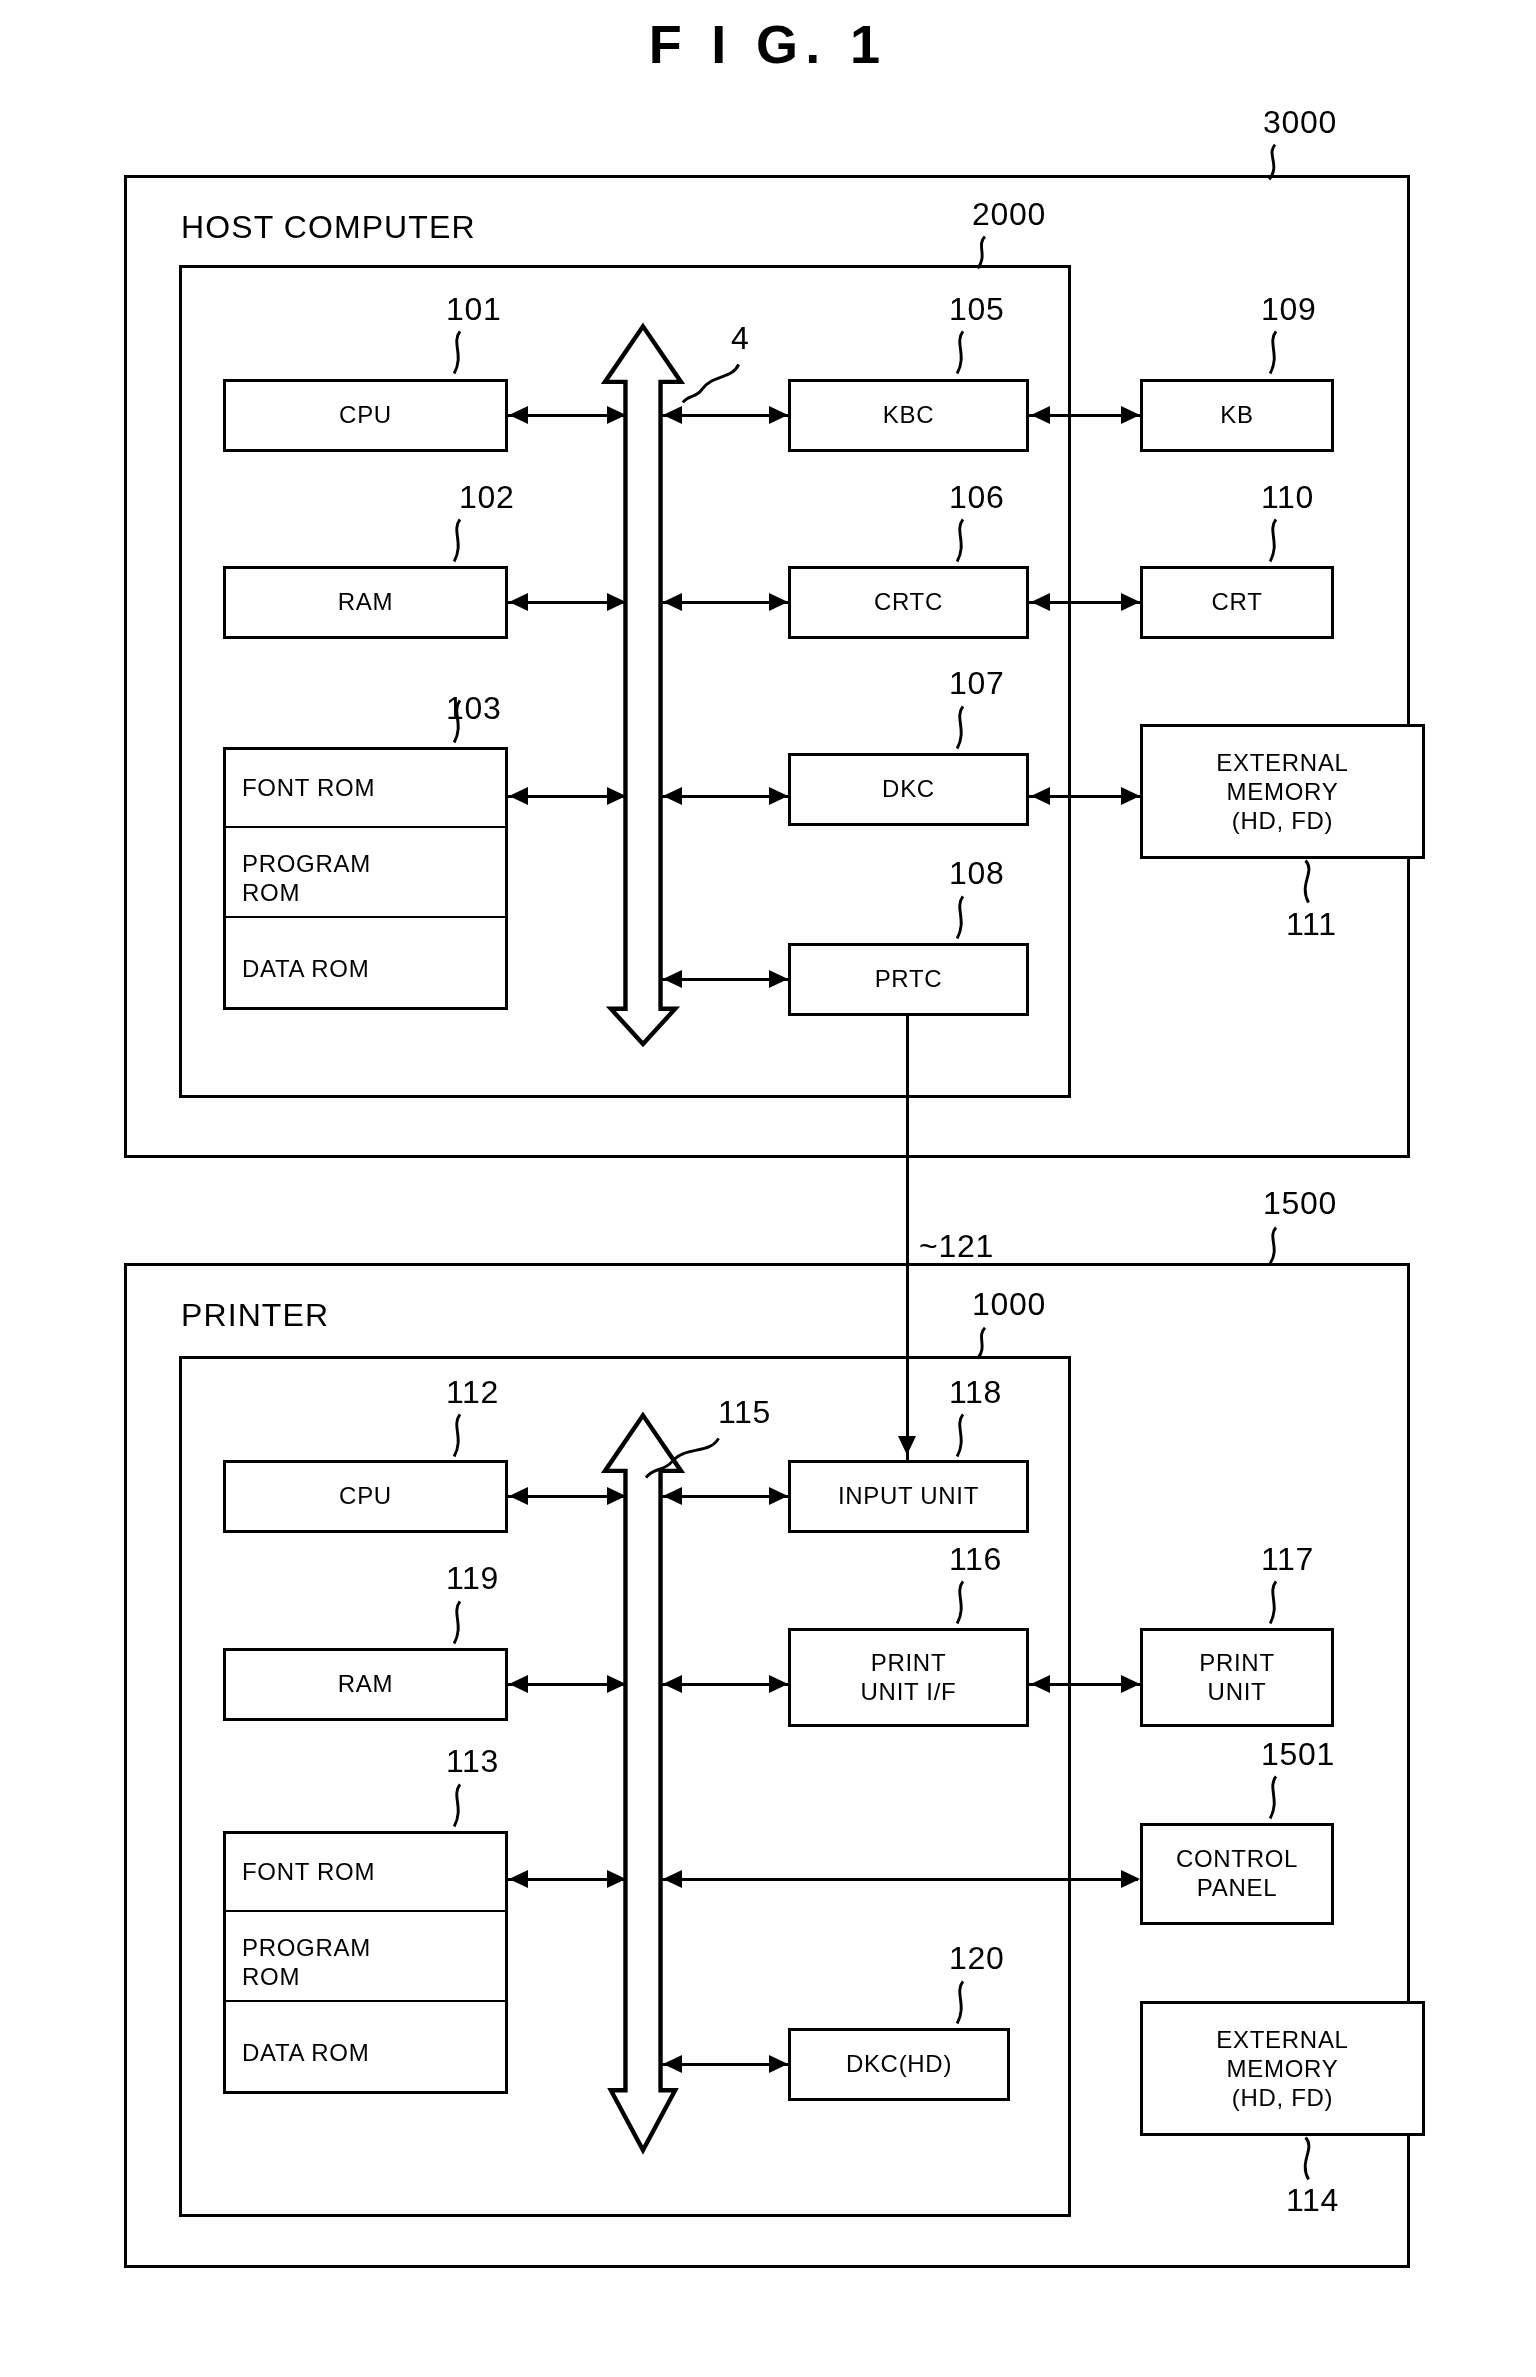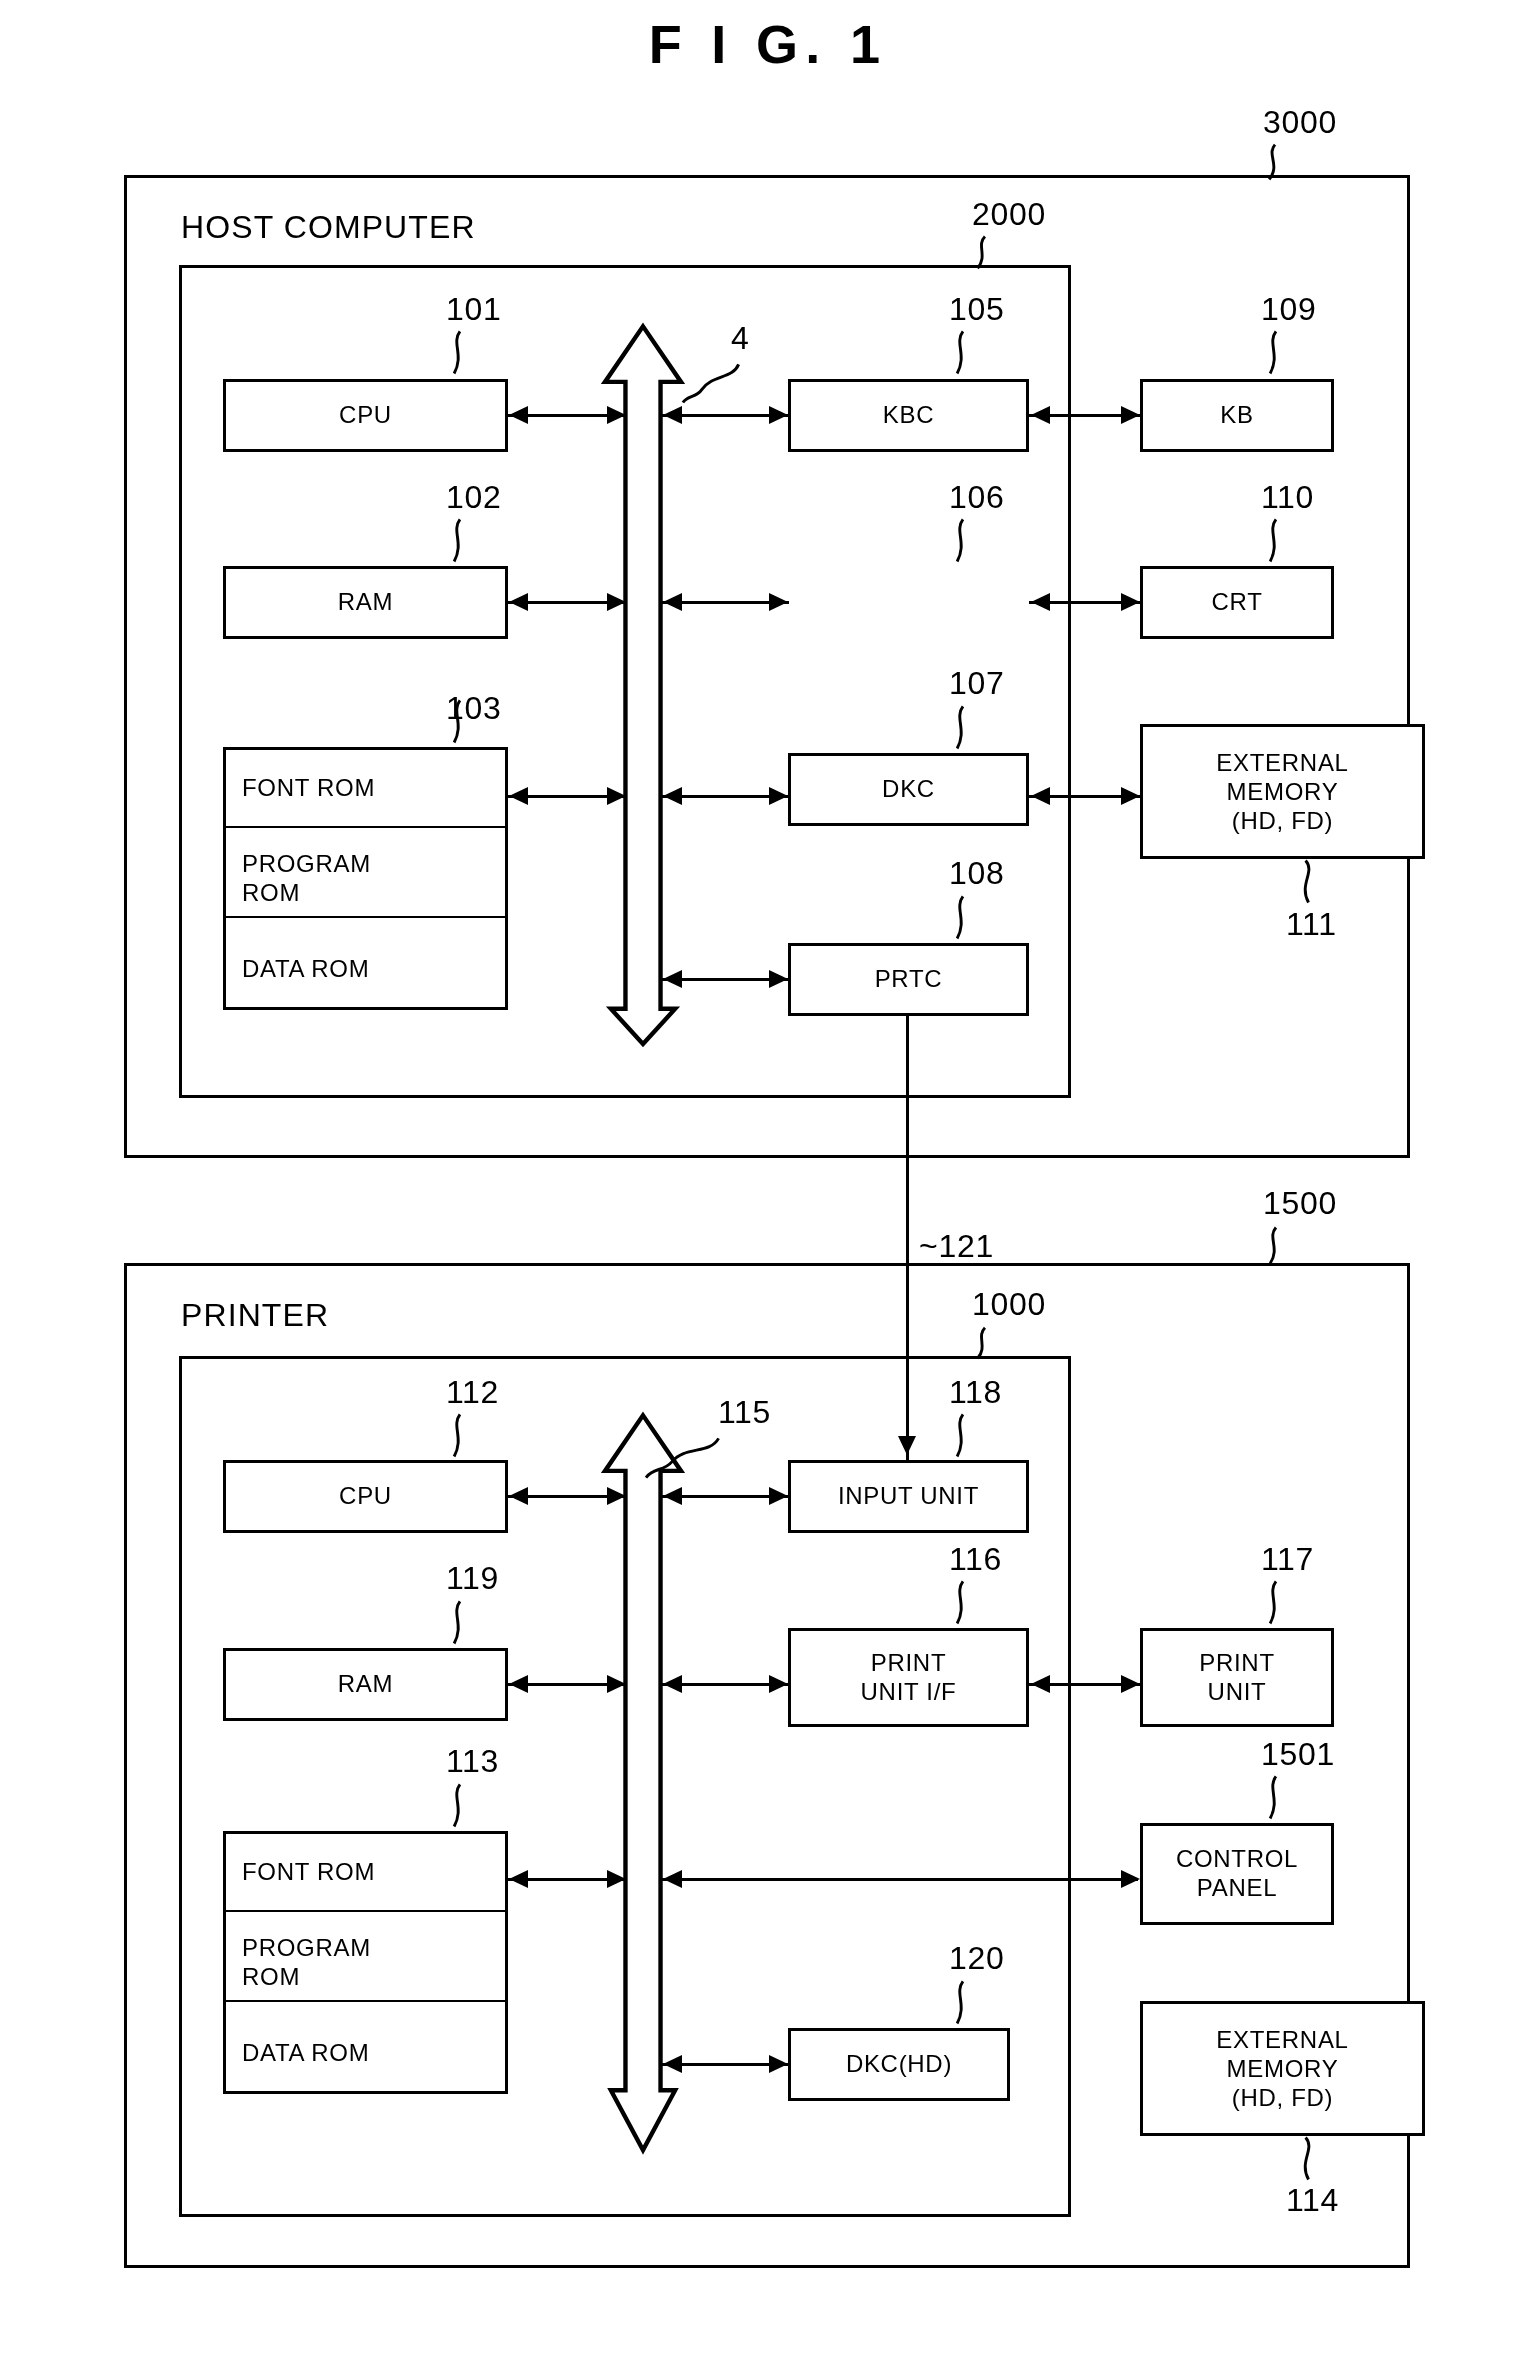--- a/index.html
+++ b/index.html
@@ -90,21 +90,21 @@
     <span class="lbl">CPU</span>
   </div>
   <div class="ref" style="left:446px;top:291px;">101</div>
   <svg class="leader" style="left:444px;top:330px;" width="29" height="45" viewBox="0 0 40 62">
     <path d="M22 2 C 10 18, 28 34, 14 60" stroke="#000" stroke-width="4" fill="none"></path>
   </svg>
 
   <div class="box" style="left:223px;top:566px;width:285px;height:73px;">
     <span class="lbl">RAM</span>
   </div>
-  <div class="ref" style="left:446px;top:479px;">102</div>
+  <div class="ref" style="left:459px;top:479px;">102</div>
   <svg class="leader" style="left:444px;top:518px;" width="29" height="45" viewBox="0 0 40 62">
     <path d="M22 2 C 10 18, 28 34, 14 60" stroke="#000" stroke-width="4" fill="none"></path>
   </svg>
 
   <div class="rom" style="left:223px;top:747px;width:285px;height:263px;">
     <div class="cell">
       <span>FONT ROM</span>
     </div>
     <div class="cell" style="flex-direction:column;align-items:flex-start;justify-content:center;">
       <span>PROGRAM</span>
@@ -132,20 +132,23 @@
   <div class="ah right" style="left:607px;top:787px;"></div>
 
   <div class="box" style="left:788px;top:379px;width:241px;height:73px;">
     <span class="lbl">KBC</span>
   </div>
   <div class="ref" style="left:949px;top:291px;">105</div>
   <svg class="leader" style="left:947px;top:330px;" width="29" height="45" viewBox="0 0 40 62">
     <path d="M22 2 C 10 18, 28 34, 14 60" stroke="#000" stroke-width="4" fill="none"></path>
   </svg>
 
+  <div class="box" style="left:788px;top:566px;width:241px;height:73px;">
+    <span class="lbl">CRTC</span>
+  </div>
   <div class="ref" style="left:949px;top:479px;">106</div>
   <svg class="leader" style="left:947px;top:518px;" width="29" height="45" viewBox="0 0 40 62">
     <path d="M22 2 C 10 18, 28 34, 14 60" stroke="#000" stroke-width="4" fill="none"></path>
   </svg>
 
   <div class="box" style="left:788px;top:753px;width:241px;height:73px;">
     <span class="lbl">DKC</span>
   </div>
   <div class="ref" style="left:949px;top:665px;">107</div>
   <svg class="leader" style="left:947px;top:705px;" width="29" height="45" viewBox="0 0 40 62">

